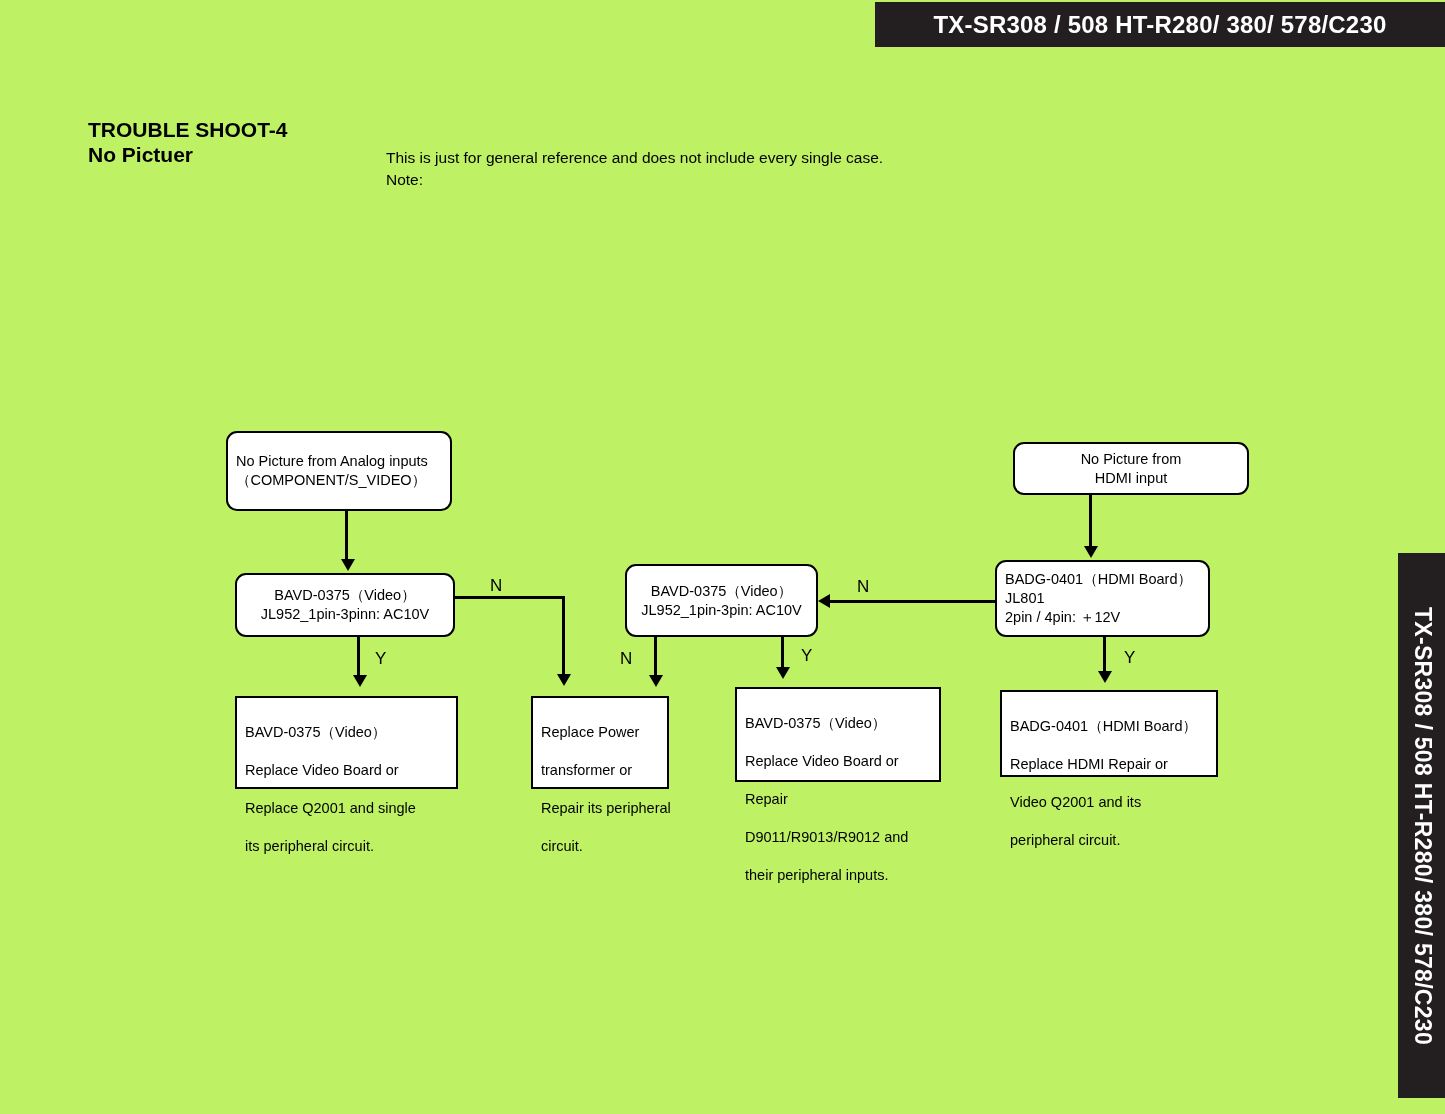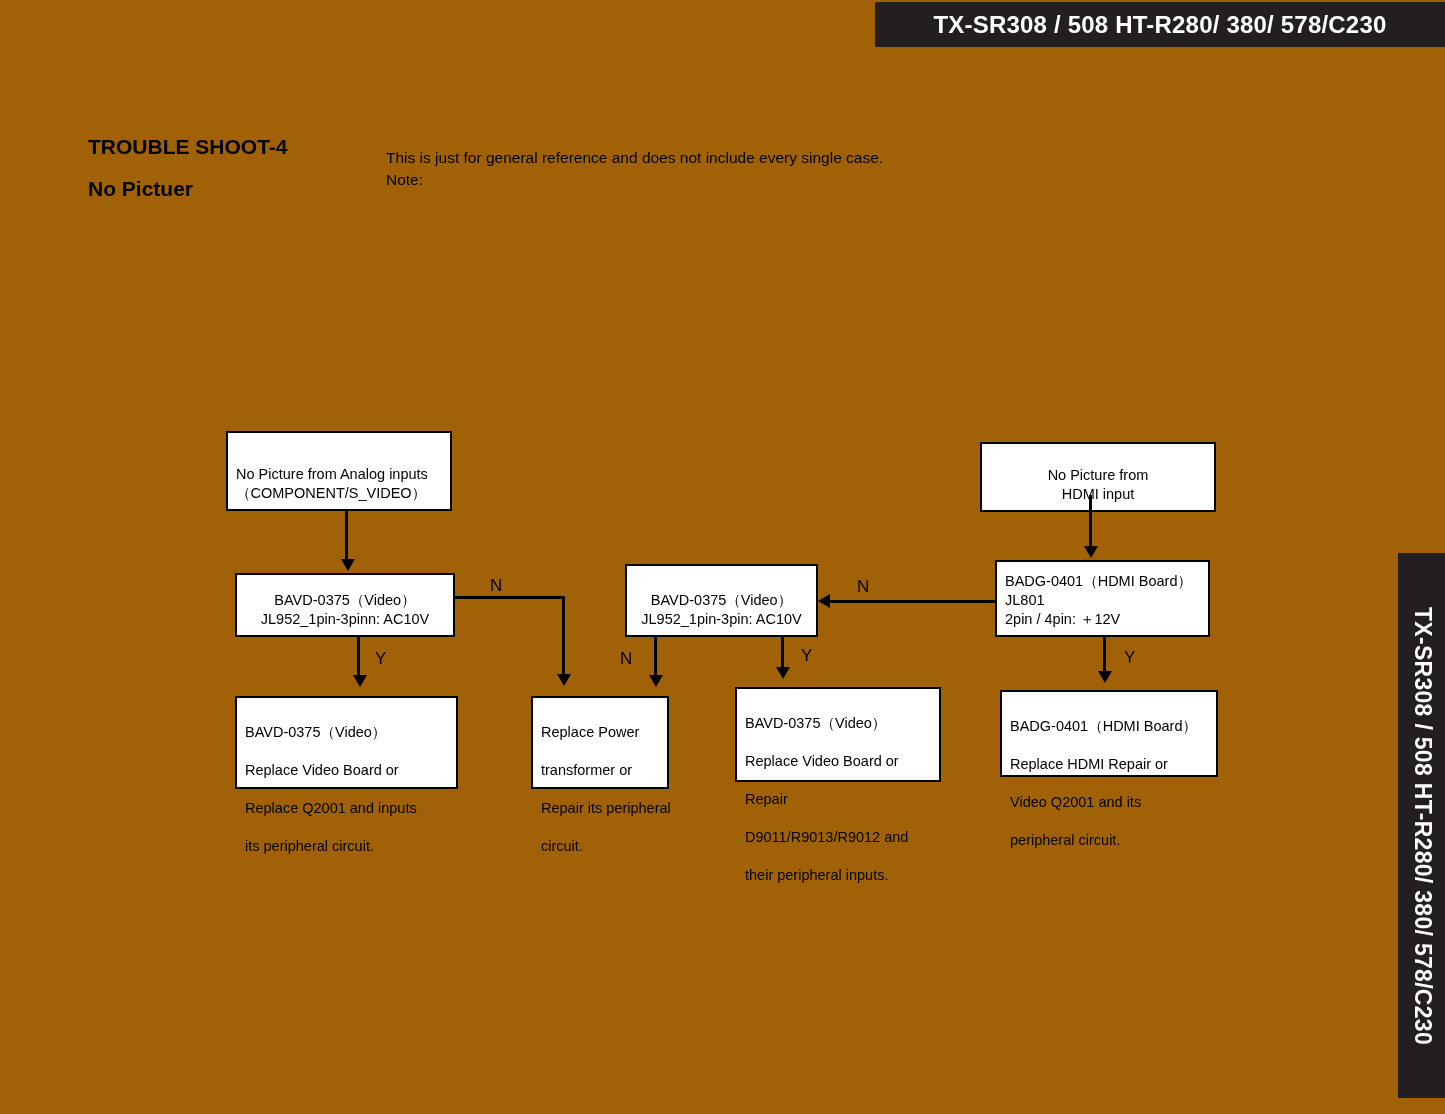--- a/index.html
+++ b/index.html
@@ -10,21 +10,21 @@
   }
   body {
     font-family: "Liberation Sans", sans-serif;
     color: #000000;
   }
   #page {
     position: relative;
     width: 1445px;
     height: 1114px;
     overflow: hidden;
-    background: #a16207;
+    background: #bef264;
   }
 
   
   .header-banner {
     position: absolute;
     left: 875px;
     top: 2px;
     width: 570px;
     height: 45px;
     background: #231f20;
@@ -68,21 +68,20 @@
     position: absolute;
     left: 88px;
     top: 117px;
     width: 320px;
   }
   .title-line {
     font-size: 21px;
     font-weight: bold;
     line-height: 25px;
     white-space: nowrap;
-    margin-top: 17px;
   }
 
   .note-block {
     position: absolute;
     left: 386px;
     top: 147px;
     width: 680px;
   }
   .note-line {
     font-size: 15.5px;
@@ -105,21 +104,22 @@
     box-sizing: border-box;
     font-size: 14.5px;
     line-height: 19px;
     padding: 6px 8px;
     white-space: pre-line;
   }
   .node.center-txt { text-align: center; }
   .node.vcenter {
     display: flex;
     flex-direction: column;
-    justify-content: flex-end;
+    justify-content: center;
+    border-radius: 11px;
   }
   .node .nline { white-space: nowrap; }
   .node.center-txt .nline { text-align: center; }
 
   
   .vline, .hline {
     position: absolute;
     background: #000000;
   }
   .vline { width: 3px; }
@@ -188,21 +188,21 @@
     <div class="edge-label" style="left:375px; top:650px;">Y</div>
 
     <div class="hline" style="left:455px; top:596px; width:110px;"></div>
     <div class="vline" style="left:562px; top:596px; height:80px;"></div>
     <div class="arrow-down" style="left:557px; top:674px;"></div>
     <div class="edge-label" style="left:490px; top:577px;">N</div>
 
     <div class="node" style="left:235px; top:696px; width:223px; height:93px;">
       <div class="nline">BAVD-0375（Video）</div>
       <div class="nline">Replace Video Board or</div>
-      <div class="nline">Replace Q2001 and inputs</div>
+      <div class="nline">Replace Q2001 and single</div>
       <div class="nline">its peripheral circuit.</div>
     </div>
 
     <div class="node" style="left:531px; top:696px; width:138px; height:93px;">
       <div class="nline">Replace Power</div>
       <div class="nline">transformer or</div>
       <div class="nline">Repair its peripheral</div>
       <div class="nline">circuit.</div>
     </div>
 
@@ -220,21 +220,21 @@
     <div class="edge-label" style="left:801px; top:647px;">Y</div>
 
     <div class="node" style="left:735px; top:687px; width:206px; height:95px;">
       <div class="nline">BAVD-0375（Video）</div>
       <div class="nline">Replace Video Board or</div>
       <div class="nline">Repair</div>
       <div class="nline">D9011/R9013/R9012 and</div>
       <div class="nline">their peripheral inputs.</div>
     </div>
 
-    <div class="node vcenter center-txt" style="left:980px; top:442px; width:236px; height:70px;">
+    <div class="node vcenter center-txt" style="left:1013px; top:442px; width:236px; height:53px;">
       <div class="nline">No Picture from</div>
       <div class="nline">HDMI input</div>
     </div>
 
     <div class="vline" style="left:1089px; top:495px; height:53px;"></div>
     <div class="arrow-down" style="left:1084px; top:546px;"></div>
 
     <div class="node vcenter" style="left:995px; top:560px; width:215px; height:77px;">
       <div class="nline">BADG-0401（HDMI Board）</div>
       <div class="nline">JL801</div>

